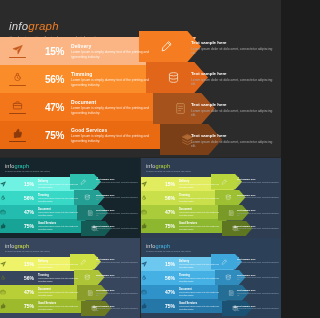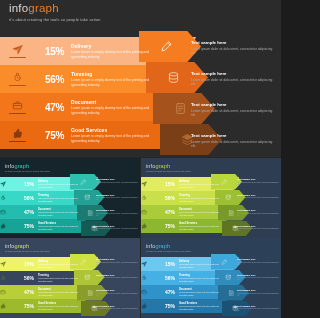--- a/index.html
+++ b/index.html
@@ -6,21 +6,21 @@
   html,body { width:281px; height:318px; overflow:hidden; background:#1c1c1c; }
   body { font-family:"Liberation Sans", sans-serif; }
 
   .page { position:relative; width:281px; height:318px; background:#262626; }
 
   
   .main-panel{
     position:absolute; left:0; top:0; width:281px; height:157px;
     background:#2b2b2b; overflow:hidden;
   }
-  .brand{ position:absolute; left:9px; top:2px; }
+  .brand{ position:absolute; left:9px; top:20px;font-style:italic; }
   .brand-title{ font-size:11.5px; letter-spacing:.2px; line-height:12px; }
   .brand-info{ color:#d8d8d8; }
   .brand-graph{ color:#f07d22; }
   .brand-sub{ font-size:3.9px; color:#b9b9b9; margin-top:2.5px; letter-spacing:.15px; }
 
   
   .rows{ position:absolute; left:0; top:37px; width:196px; }
   .row{ position:relative; height:28px; display:flex; align-items:center; }
   .row-bg{ position:absolute; top:0; left:0; height:100%; width:100%; }
   .row .ico{

